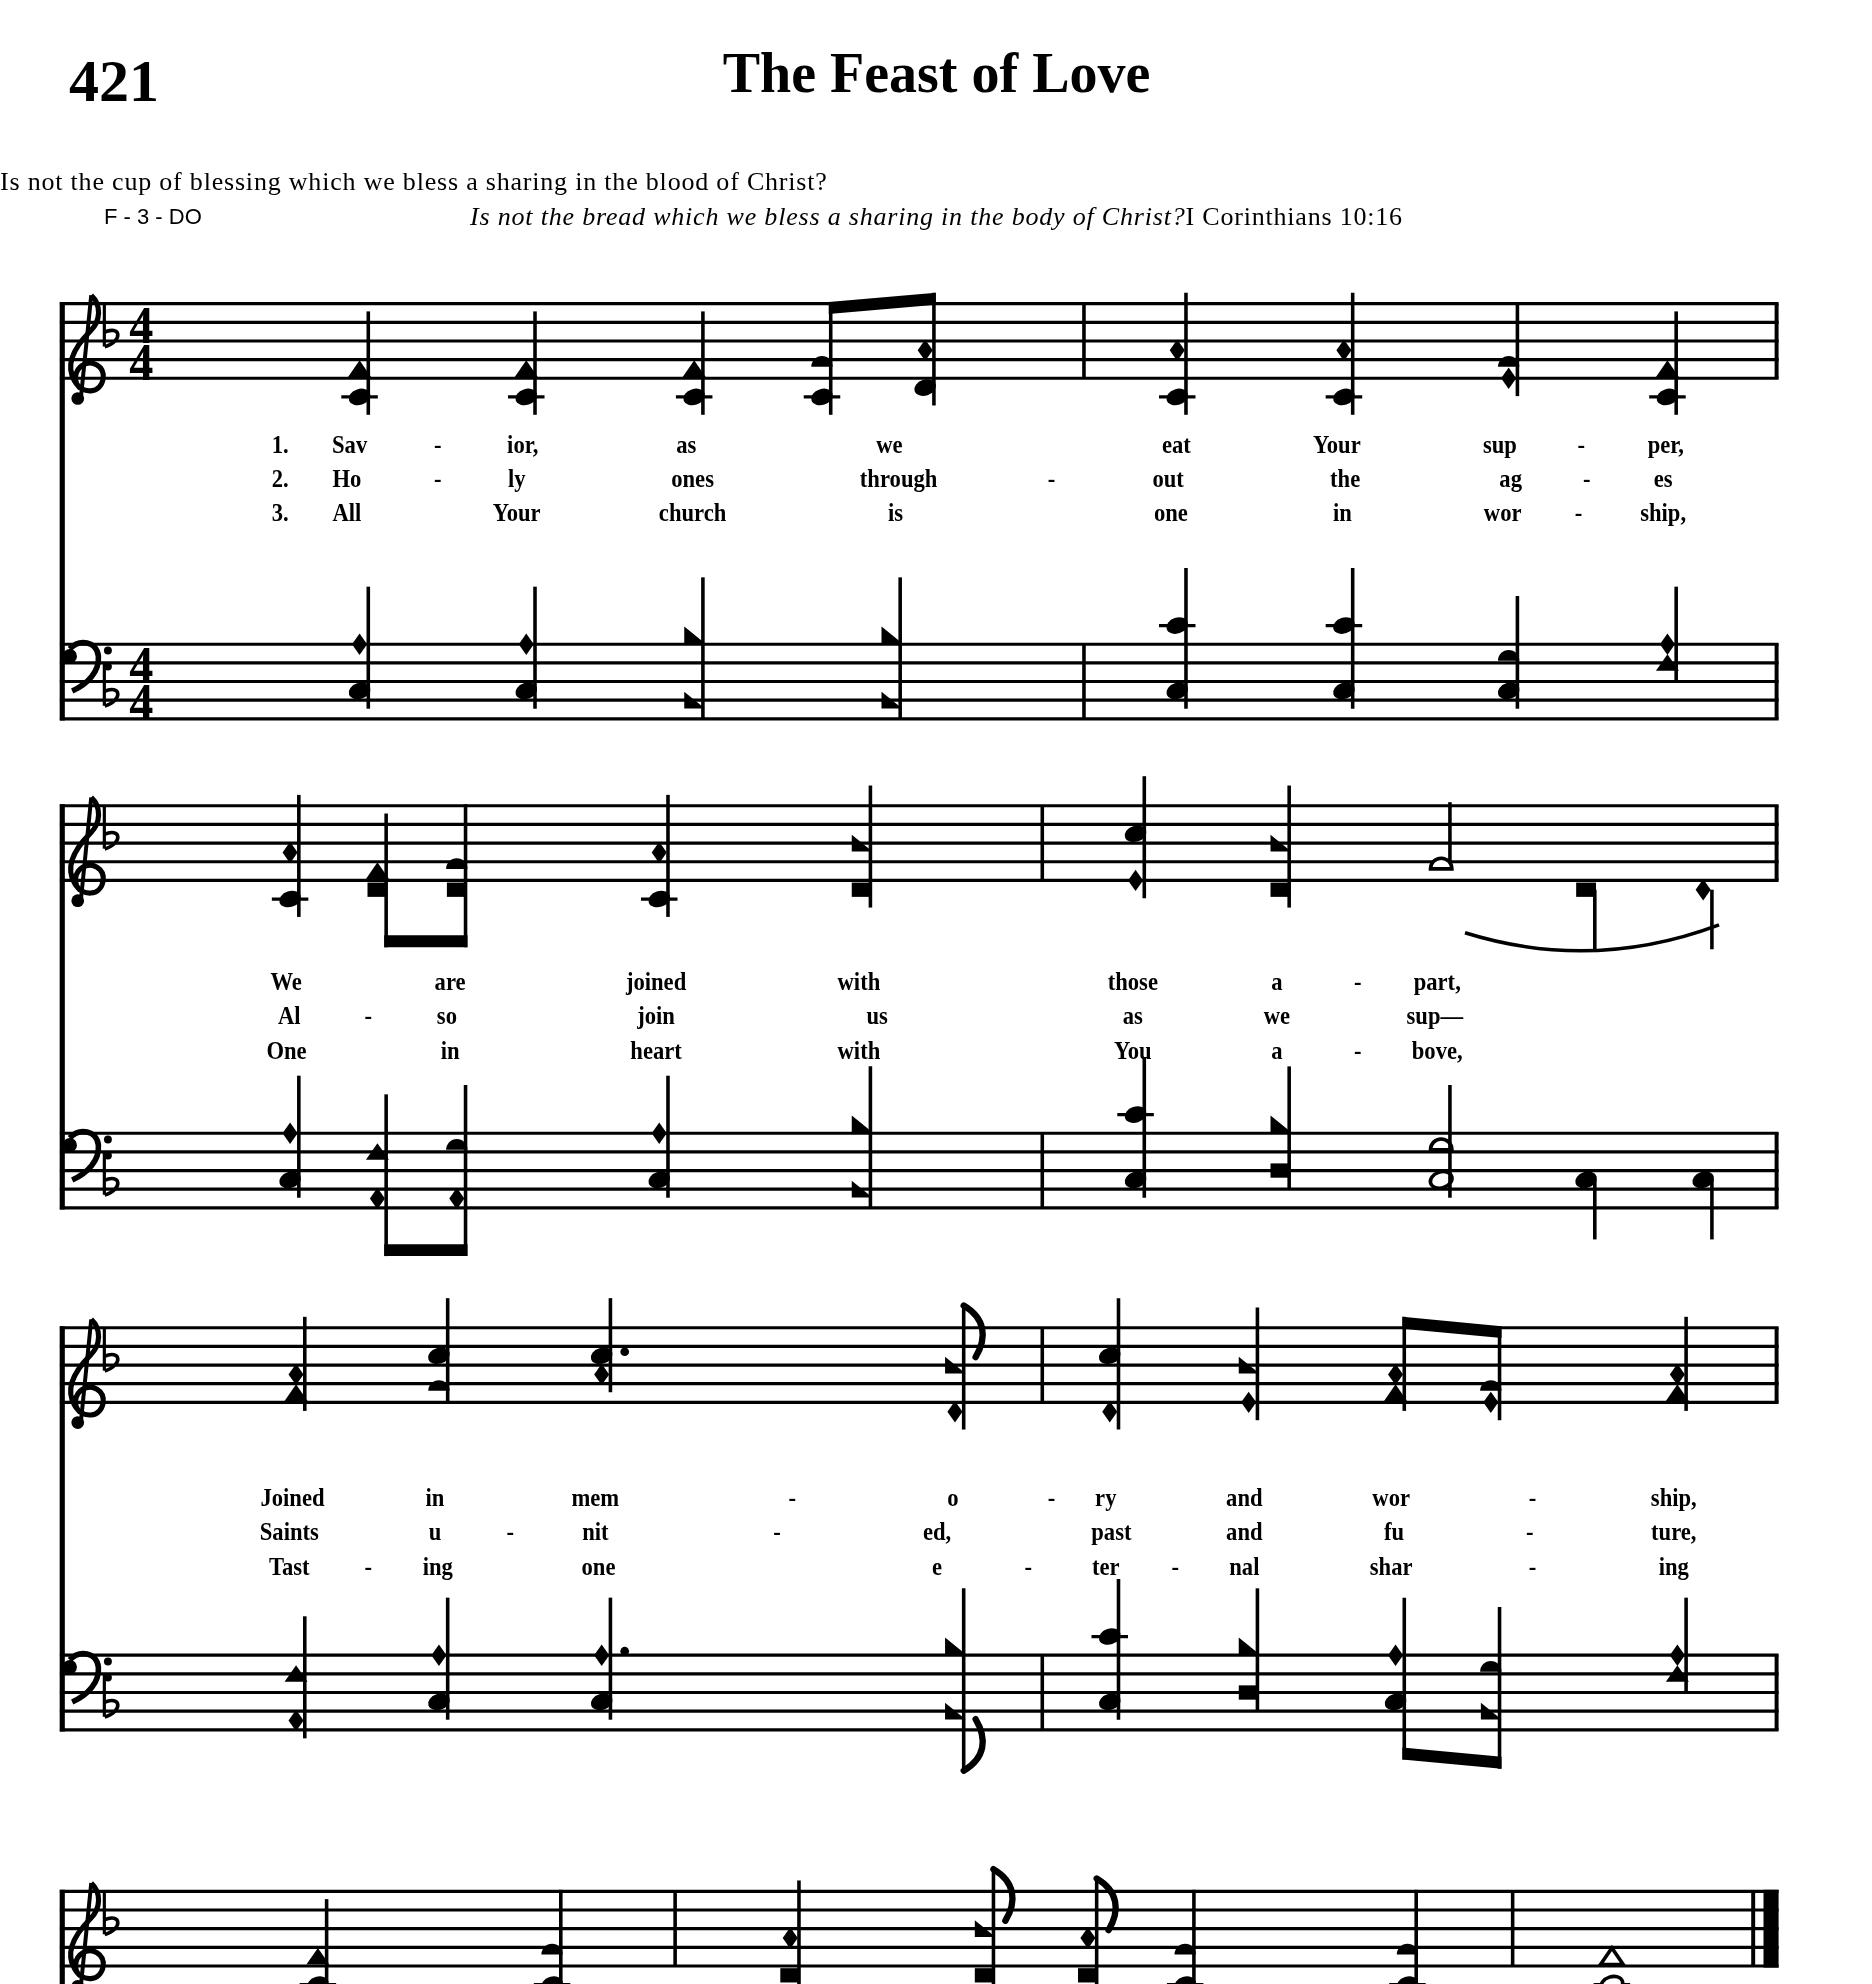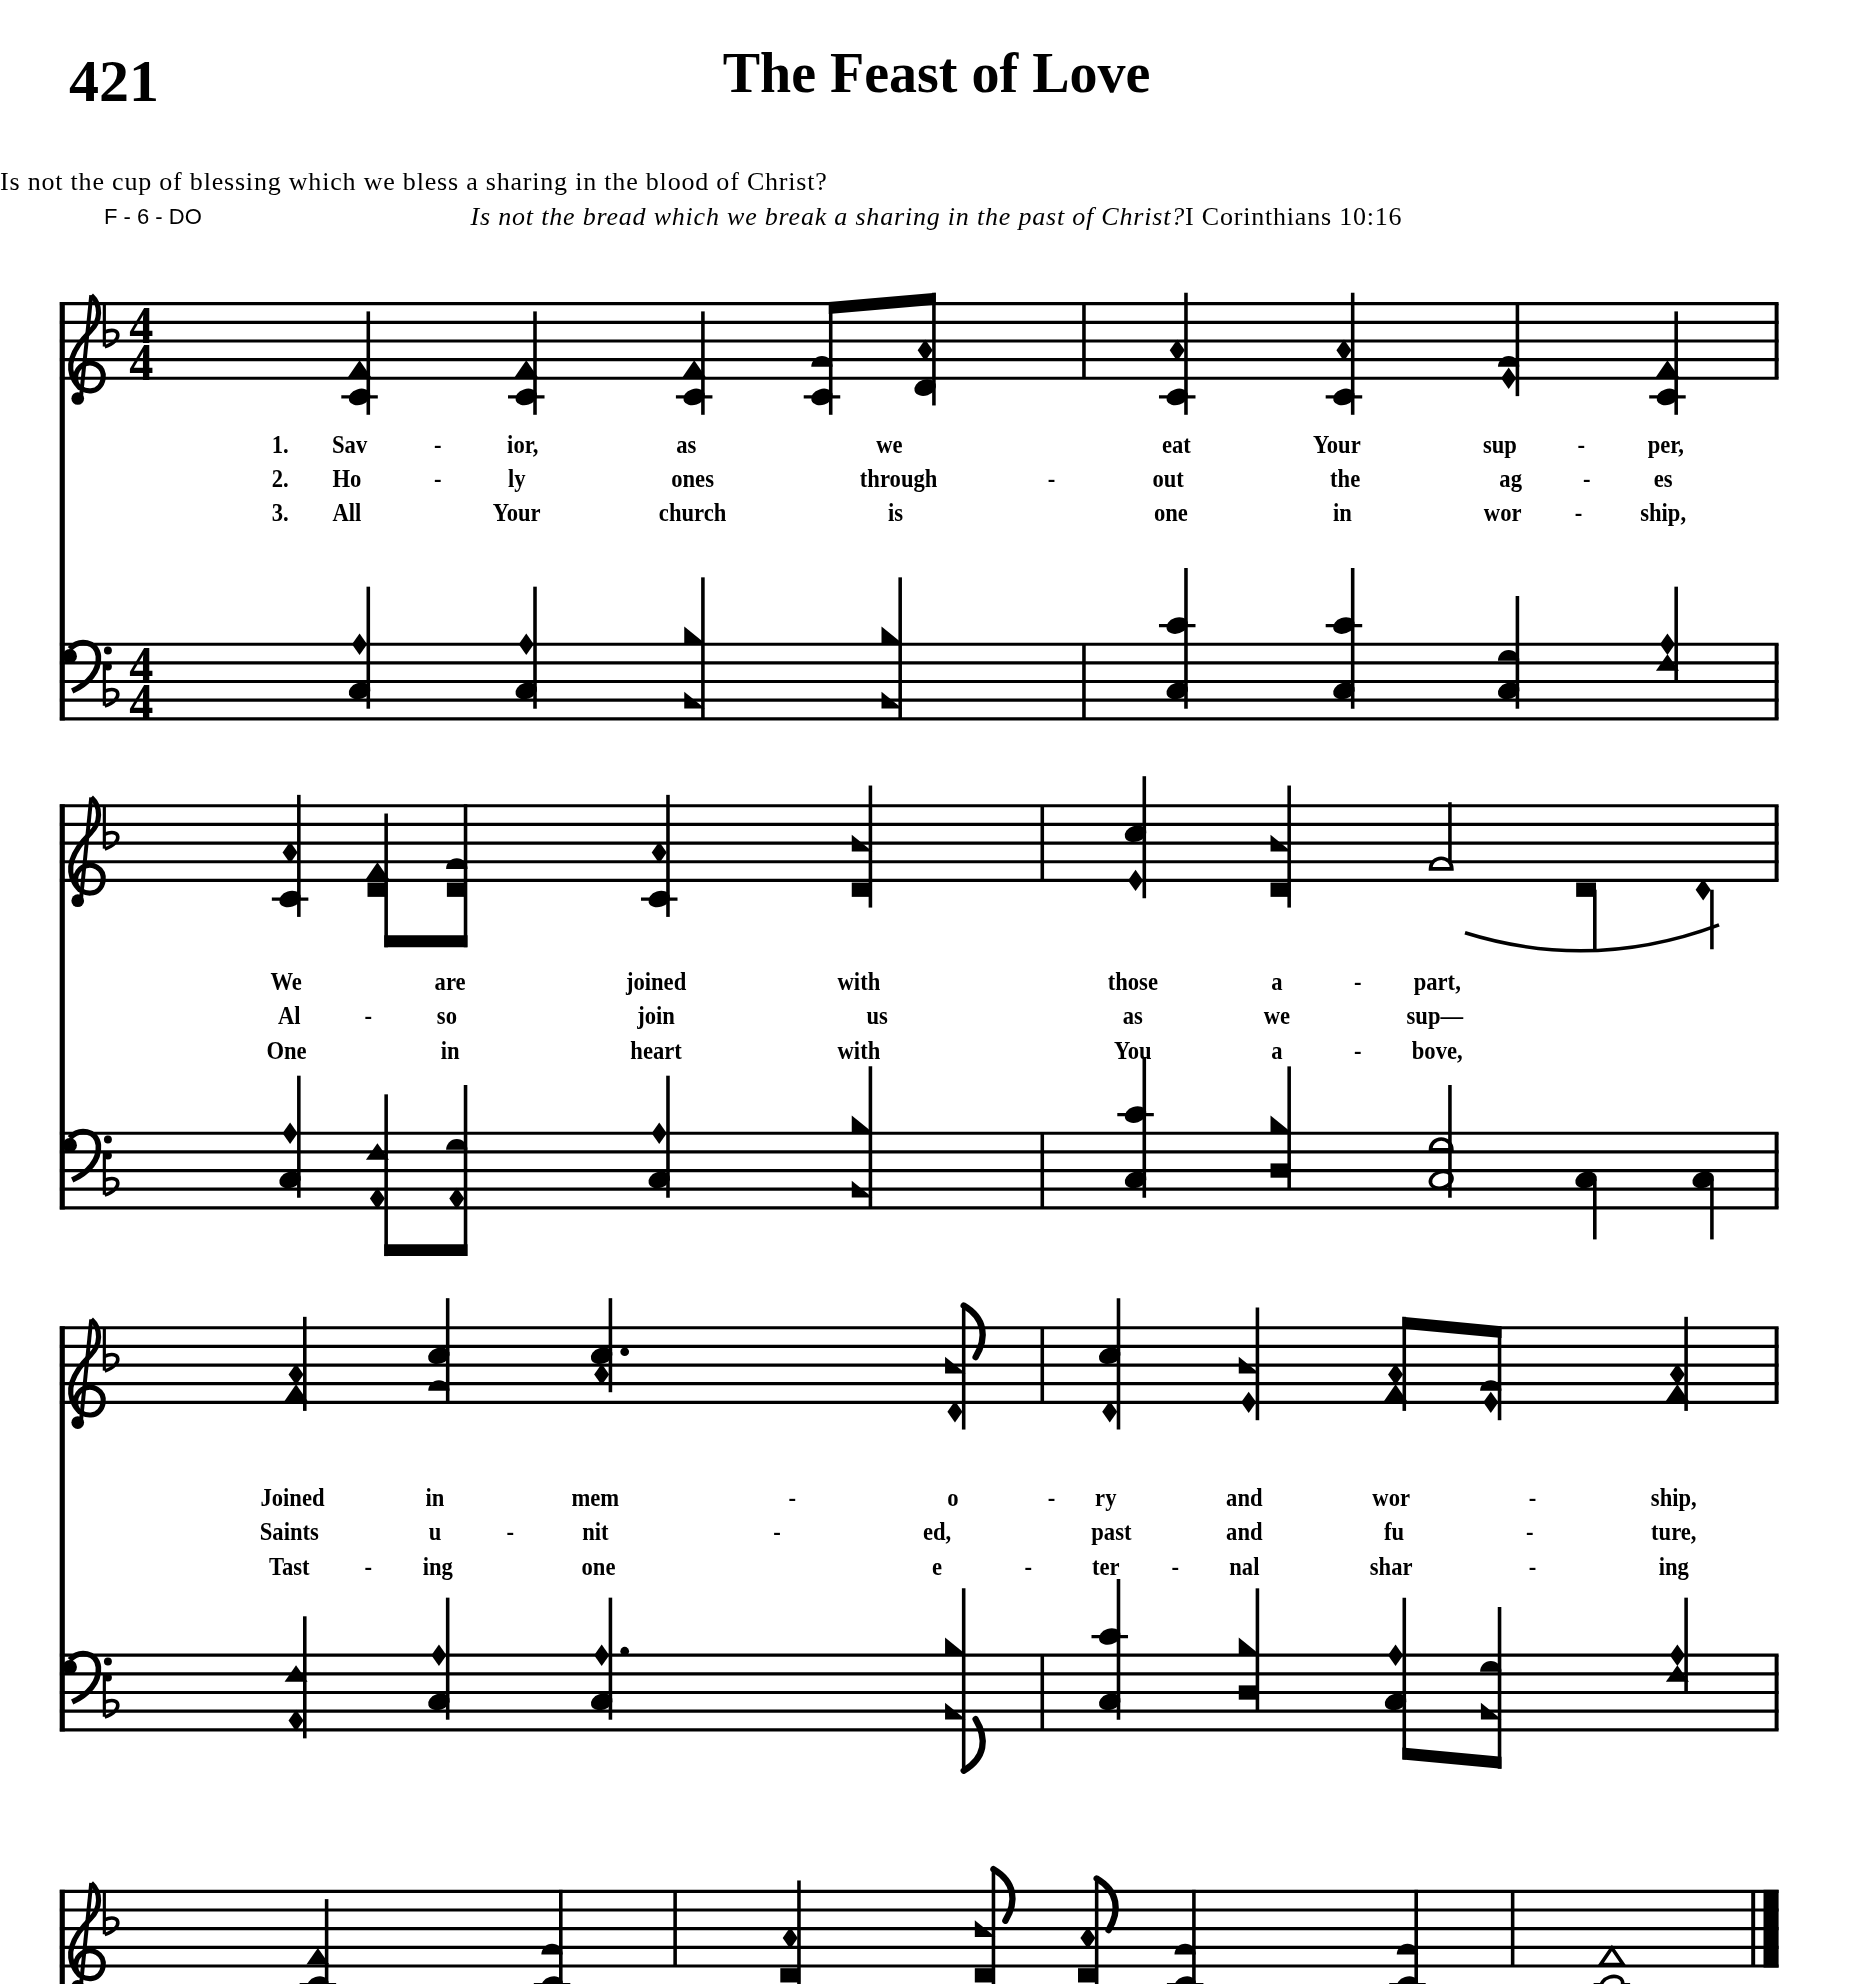--- a/index.html
+++ b/index.html
@@ -722,17 +722,17 @@
         <text x="0" y="0" text-anchor="middle" font-family="&quot;Liberation Serif&quot;, serif" font-size="62" font-weight="bold" fill="#000">of</text>
       </g>
       <g transform="translate(4079 5382) scale(0.92 1)">
         <text x="0" y="0" text-anchor="middle" font-family="&quot;Liberation Serif&quot;, serif" font-size="62" font-weight="bold" fill="#000">love.</text>
       </g>
     </svg>
 
   <div class="abs hymn-number">421</div>
   <div class="abs title">The Feast of Love</div>
   <div class="abs epi1">Is not the cup of blessing which we bless a sharing in the blood of Christ?</div>
-  <div class="abs epi2"><span class="it">Is not the bread which we break a sharing in the past of Christ?</span><span class="ref">I Corinthians 10:16</span></div>
-  <div class="abs keylabel">F - 6 - DO</div>
+  <div class="abs epi2"><span class="it">Is not the bread which we bless a sharing in the body of Christ?</span><span class="ref">I Corinthians 10:16</span></div>
+  <div class="abs keylabel">F - 3 - DO</div>
 
 </div>
 
 
 </body></html>

